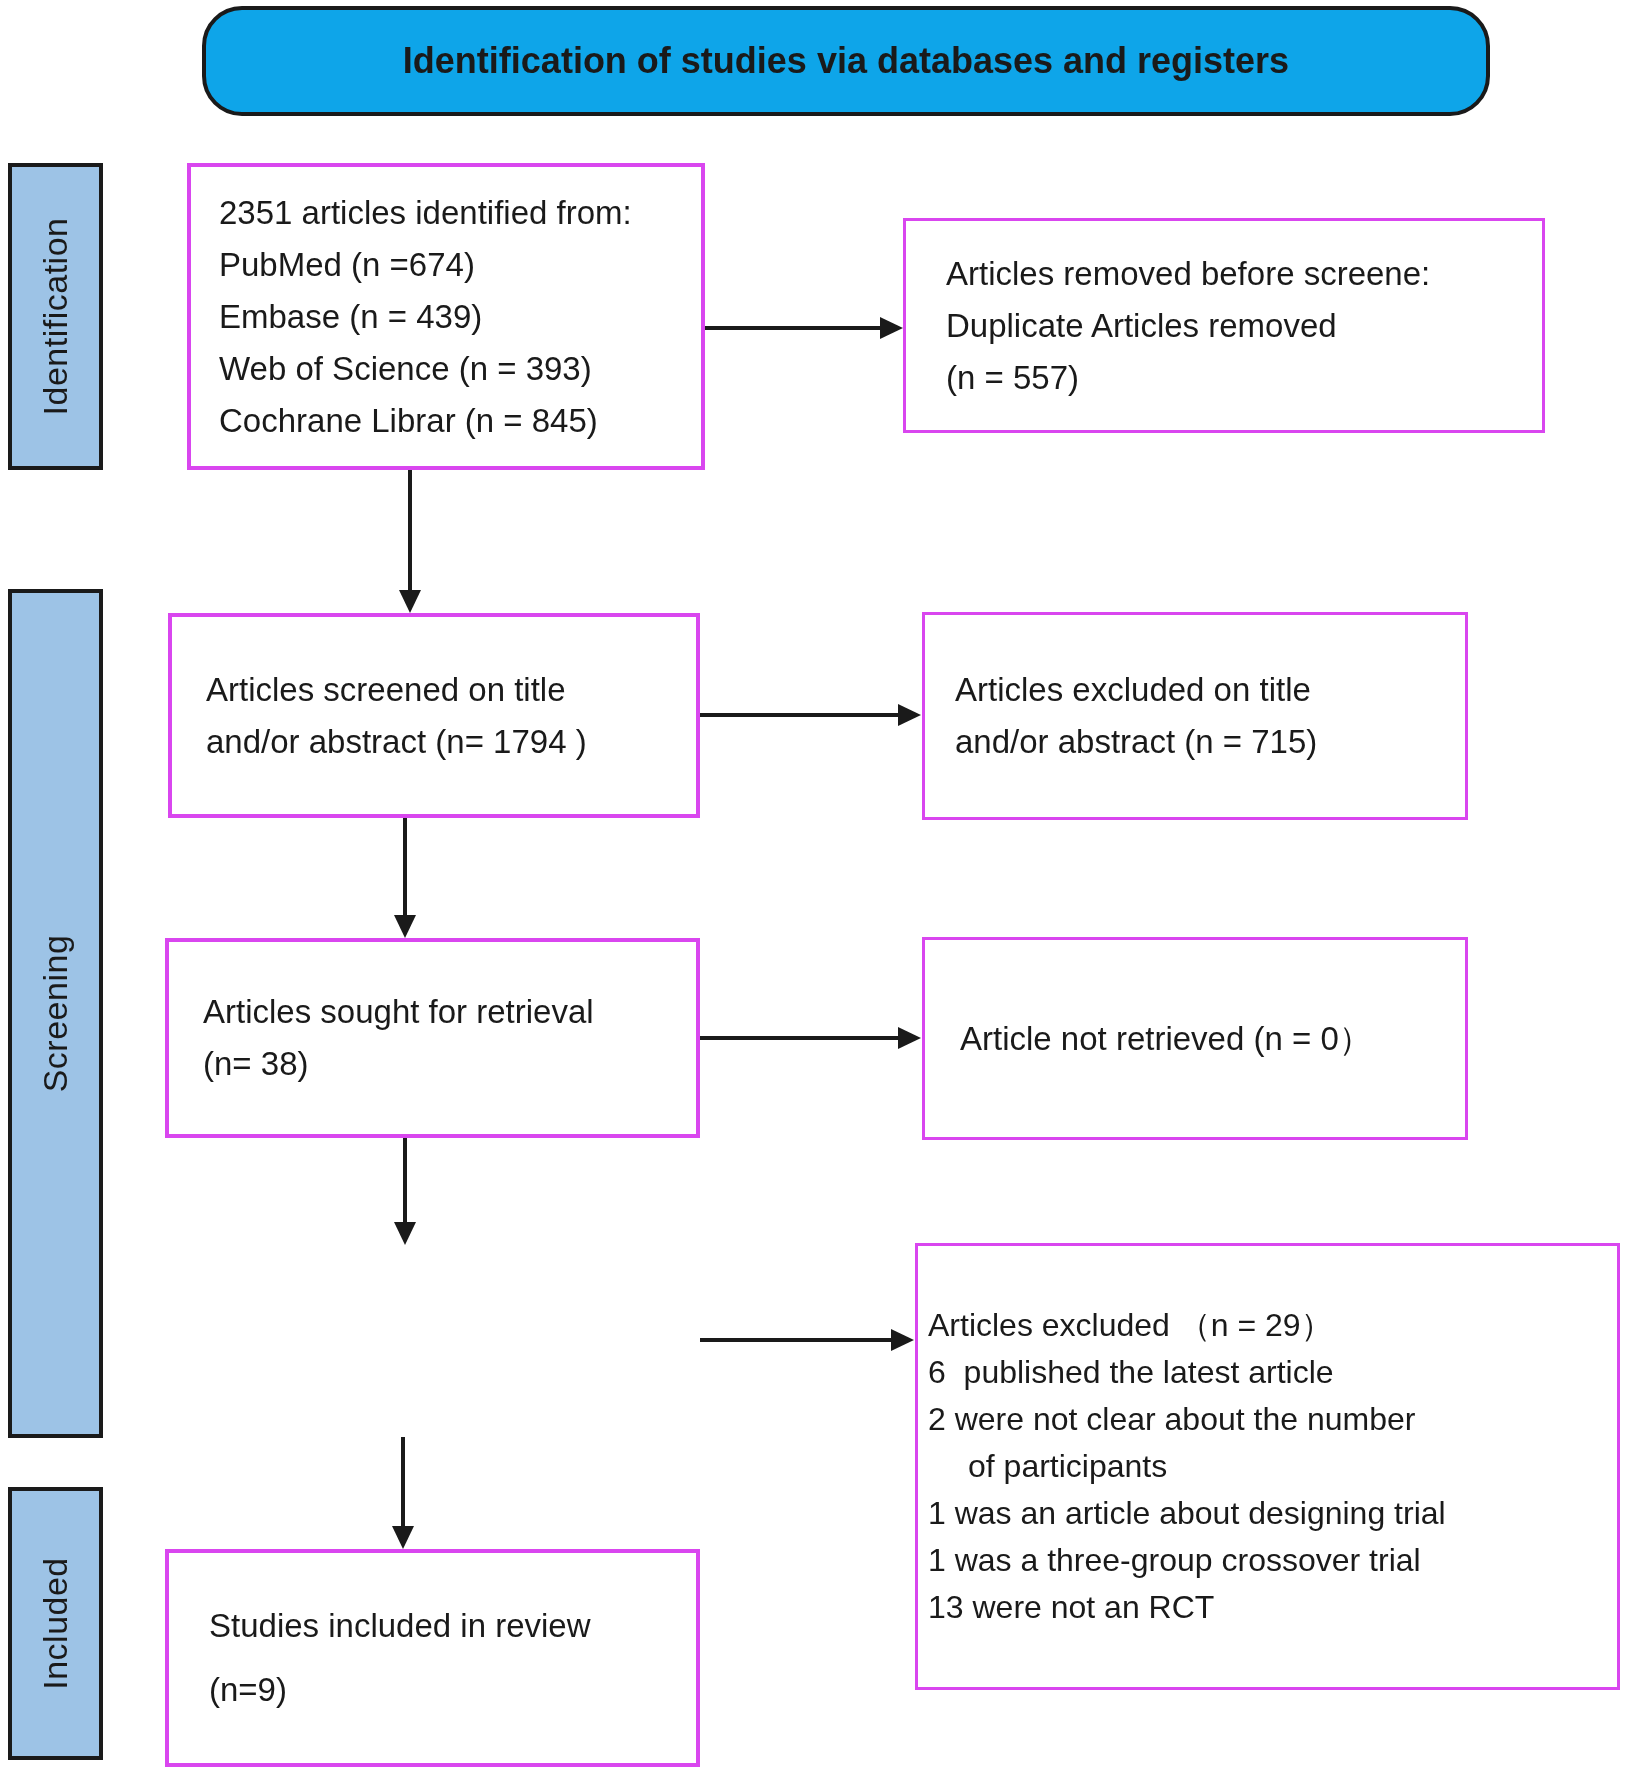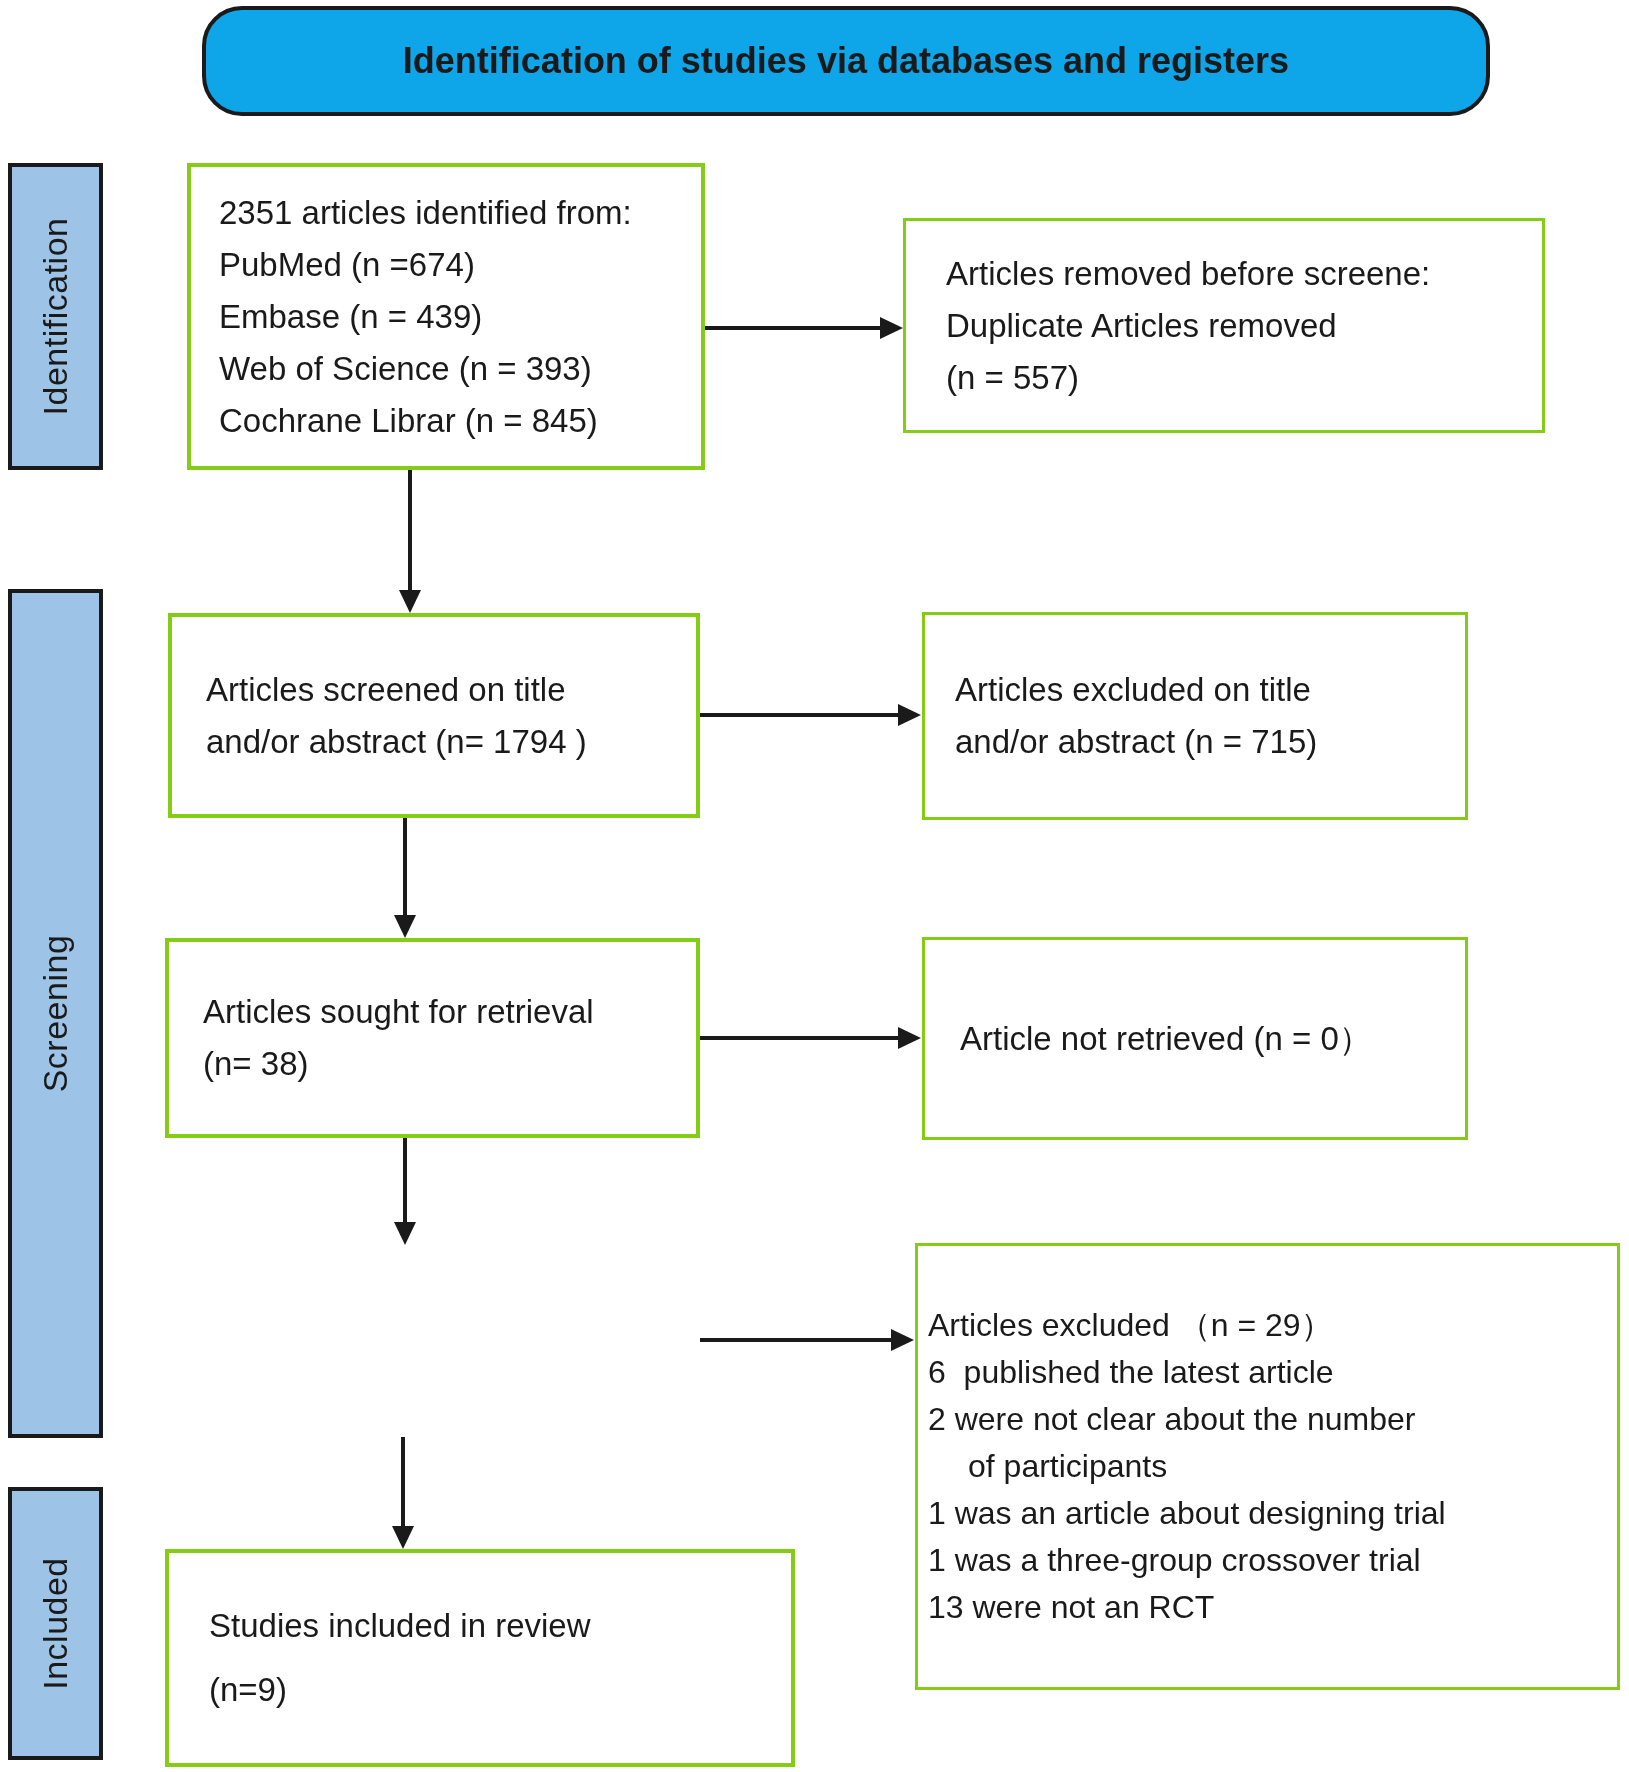--- a/index.html
+++ b/index.html
@@ -32,21 +32,21 @@
   }
   .stage .vlabel {
     transform:rotate(-90deg);
     white-space:nowrap;
     font-size:34px;
     letter-spacing:0.5px;
   }
   .box {
     position:absolute;
     background:#ffffff;
-    border:4px solid #84cc16;
+    border:4px solid #d946ef;
     box-sizing:border-box;
     display:flex; flex-direction:column; justify-content:center;
   }
   .box.thin { border-width:3px; }
   .line {
     font-size:33px;
     line-height:52px;
     white-space:pre;
   }
   .box.dense .line { font-size:32px; line-height:47px; }
@@ -98,21 +98,21 @@
     <div class="line">Articles screened on title</div>
     <div class="line">and/or abstract (n= 1794 )</div>
   </div>
 
   <div class="box" style="left:165px; top:938px; width:535px; height:200px; padding-left:34px;">
     <div class="line">Articles sought for retrieval</div>
     <div class="line">(n= 38)</div>
   </div>
 
 
-  <div class="box" style="left:165px; top:1549px; width:630px; height:218px; padding-left:40px;gap:12px;">
+  <div class="box" style="left:165px; top:1549px; width:535px; height:218px; padding-left:40px;gap:12px;">
     <div class="line">Studies included in review</div>
     <div class="line">(n=9)</div>
   </div>
 
   <div class="box thin" style="left:903px; top:218px; width:642px; height:215px; padding-left:40px;">
     <div class="line">Articles removed before screene:</div>
     <div class="line">Duplicate Articles removed</div>
     <div class="line">(n = 557)</div>
   </div>
 

